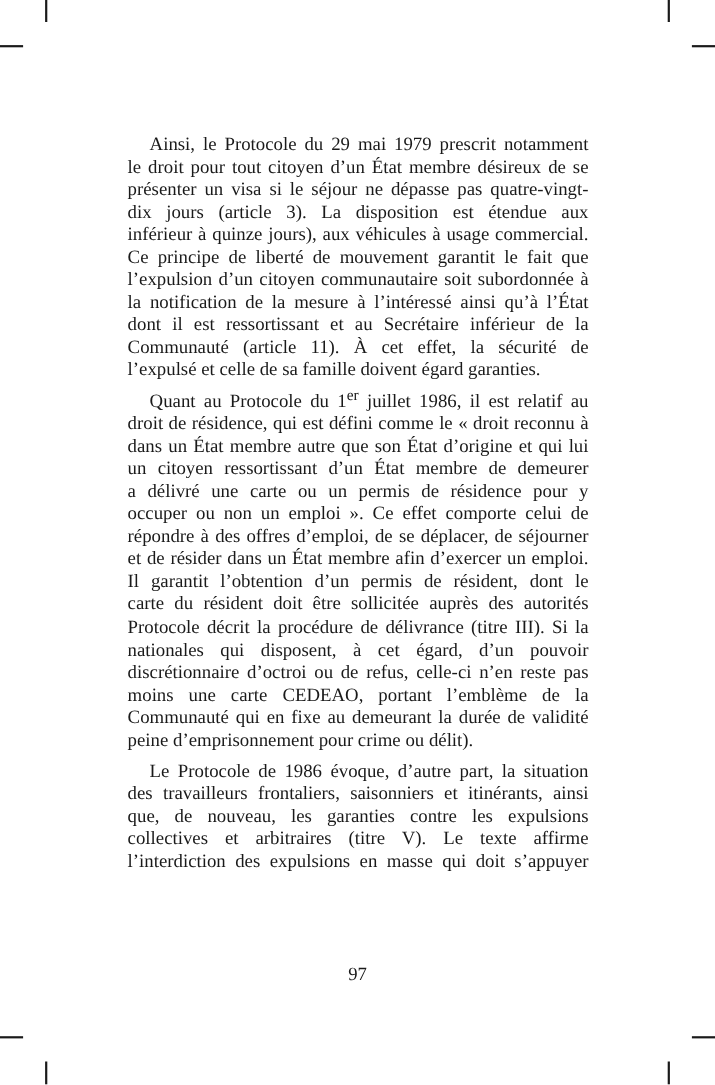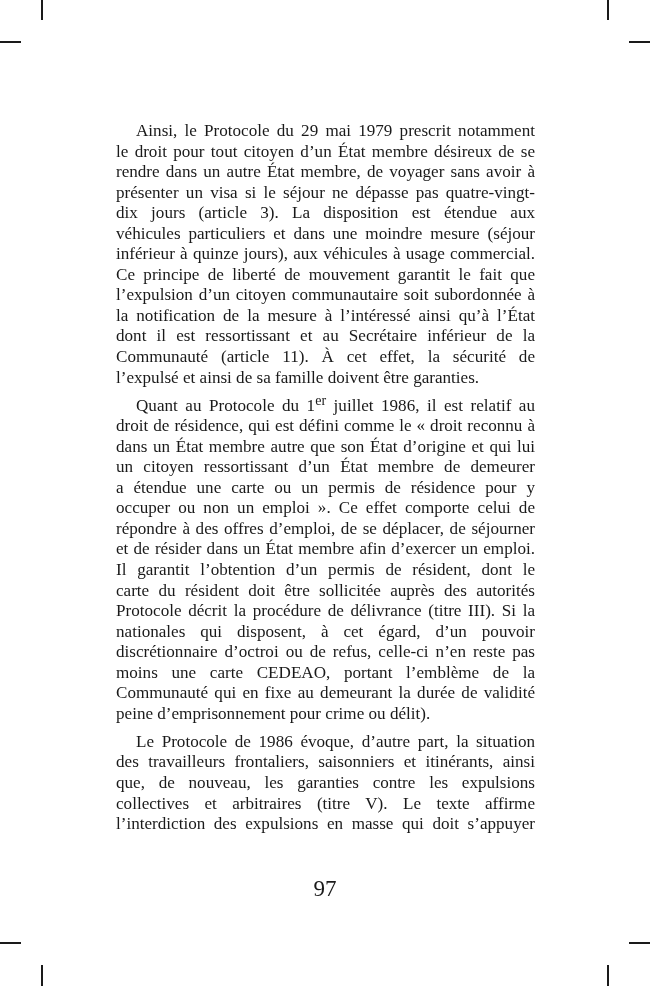--- a/index.html
+++ b/index.html
@@ -18,57 +18,55 @@
   .para + .para { margin-top: 7.5px; }
   .line {
     display: block; text-align: justify; text-align-last: justify; white-space: nowrap;
     height: 20.55px; overflow: visible;
   }
   .line.last { text-align-last: left; }
   .line.indent { text-indent: 20px; }
   sup { font-size: 14px; line-height: 0; vertical-align: 6px; }
   .page-number {
     position: absolute; top: 876px; left: 0; width: 650px; text-align: center;
-    font-size: 23px;
+    font-size: 17px;
   }
 </style>
 </head>
 <body>
 
 <div class="crop v" style="left:41px; top:0;"></div>
 <div class="crop h" style="left:0; top:41px;"></div>
 <div class="crop v" style="left:607px; top:0;"></div>
 <div class="crop h" style="left:629px; top:41px;"></div>
 <div class="crop h" style="left:0; top:942px;"></div>
 <div class="crop v" style="left:41px; top:965px; height:21px;"></div>
 <div class="crop h" style="left:629px; top:942px;"></div>
 <div class="crop v" style="left:607px; top:965px; height:21px;"></div>
 
 <div class="text-block">
   <p class="para">
     <span class="line indent">Ainsi, le Protocole du 29 mai 1979 prescrit notamment</span>
     <span class="line">le droit pour tout citoyen d’un État membre désireux de se</span>
-    <span class="line">rendre dans un autre État membre, de voyager sans avoir à</span>
     <span class="line">présenter un visa si le séjour ne dépasse pas quatre-vingt-</span>
     <span class="line">dix jours (article 3). La disposition est étendue aux</span>
-    <span class="line">véhicules particuliers et dans une moindre mesure (séjour</span>
     <span class="line">inférieur à quinze jours), aux véhicules à usage commercial.</span>
     <span class="line">Ce principe de liberté de mouvement garantit le fait que</span>
     <span class="line">l’expulsion d’un citoyen communautaire soit subordonnée à</span>
     <span class="line">la notification de la mesure à l’intéressé ainsi qu’à l’État</span>
     <span class="line">dont il est ressortissant et au Secrétaire inférieur de la</span>
     <span class="line">Communauté (article 11). À cet effet, la sécurité de</span>
-    <span class="line last">l’expulsé et ainsi de sa famille doivent être garanties.</span>
+    <span class="line last">l’expulsé et celle de sa famille doivent égard garanties.</span>
   </p>
   <p class="para">
     <span class="line indent"><span>Quant au Protocole du 1</span><sup>er</sup><span> juillet 1986, il est relatif au</span></span>
     <span class="line">droit de résidence, qui est défini comme le « droit reconnu à</span>
     <span class="line">dans un État membre autre que son État d’origine et qui lui</span>
     <span class="line">un citoyen ressortissant d’un État membre de demeurer</span>
-    <span class="line">a étendue une carte ou un permis de résidence pour y</span>
+    <span class="line">a délivré une carte ou un permis de résidence pour y</span>
     <span class="line">occuper ou non un emploi ». Ce effet comporte celui de</span>
     <span class="line">répondre à des offres d’emploi, de se déplacer, de séjourner</span>
     <span class="line">et de résider dans un État membre afin d’exercer un emploi.</span>
     <span class="line">Il garantit l’obtention d’un permis de résident, dont le</span>
     <span class="line">carte du résident doit être sollicitée auprès des autorités</span>
     <span class="line">Protocole décrit la procédure de délivrance (titre III). Si la</span>
     <span class="line">nationales qui disposent, à cet égard, d’un pouvoir</span>
     <span class="line">discrétionnaire d’octroi ou de refus, celle-ci n’en reste pas</span>
     <span class="line">moins une carte CEDEAO, portant l’emblème de la</span>
     <span class="line">Communauté qui en fixe au demeurant la durée de validité</span>

